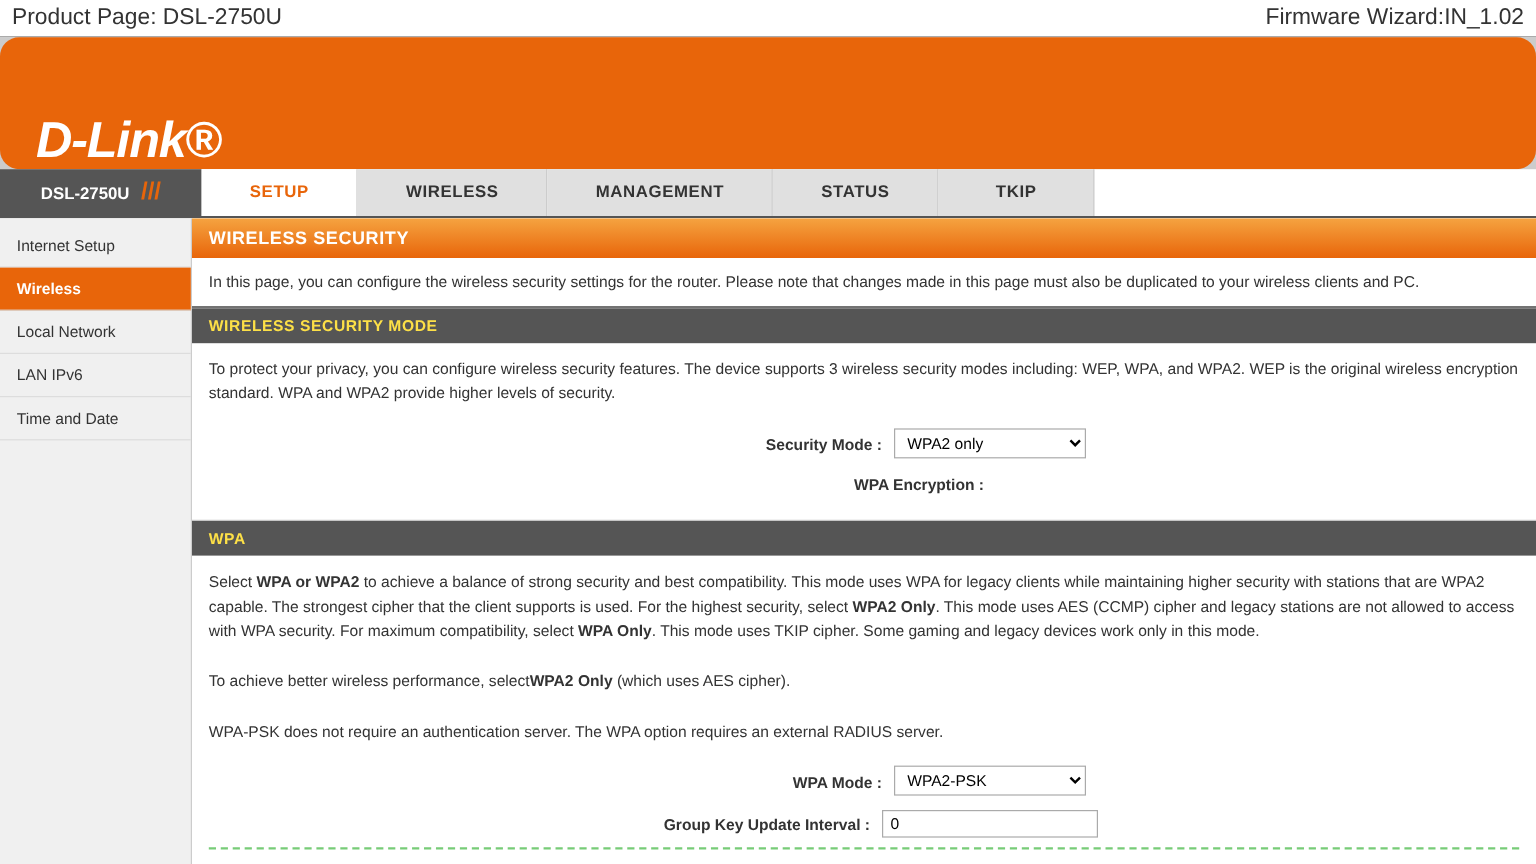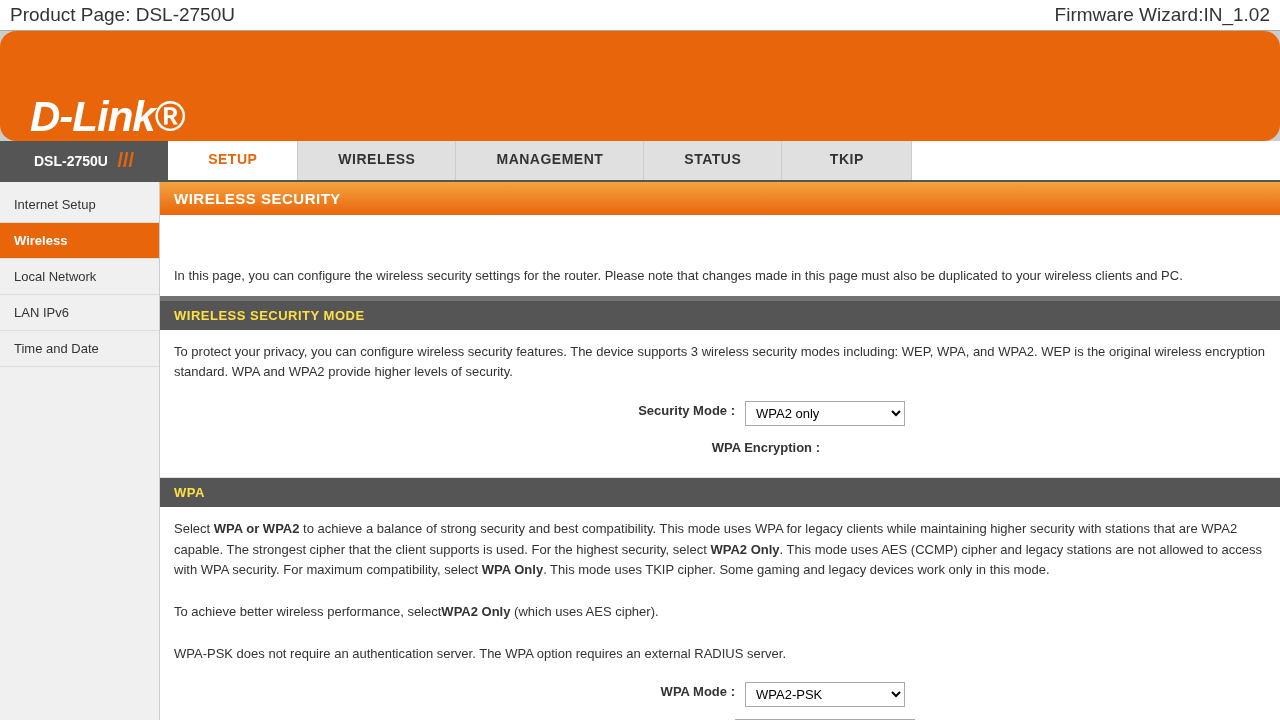--- a/index.html
+++ b/index.html
@@ -110,22 +110,21 @@
       font-weight: bold;
       font-size: 15px;
       color: #fff;
       letter-spacing: 0.5px;
     }
     .section-desc {
       padding: 10px 14px;
       font-size: 13px;
       color: #333;
       line-height: 1.5;
-      border-bottom: 5px solid #737373;
-      margin-top: 41px;
+      border-bottom: 2px solid #737373;
     }
 
     
     .subsection-header {
       background: #555;
       color: #fde047;
       padding: 7px 14px;
       font-weight: bold;
       font-size: 13px;
       letter-spacing: 0.5px;
@@ -134,21 +133,21 @@
       padding: 12px 14px;
       font-size: 13px;
       color: #333;
       line-height: 1.6;
       border-bottom: 1px solid #ddd;
     }
 
     
     .form-row {
       display: flex;
-      align-items: flex-start;
+      align-items: flex-end;
       justify-content: center;
       padding: 6px 0;
       gap: 10px;
     }
     .form-label {
       text-align: right;
       font-weight: bold;
       font-size: 13px;
       min-width: 200px;
       color: #333;

